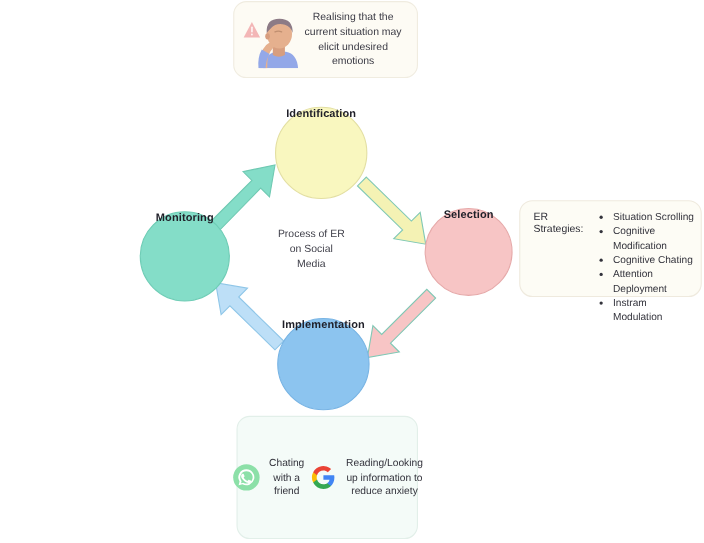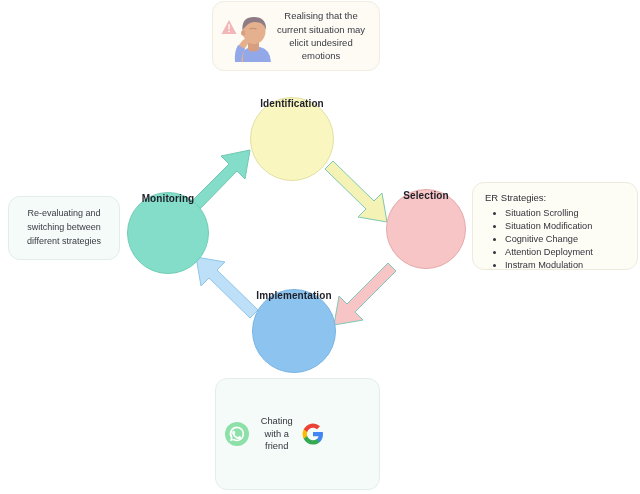--- a/index.html
+++ b/index.html
@@ -24,21 +24,21 @@
   #note-top .avatar{width:52px;height:52px;flex:0 0 52px;position:relative;}
   #note-top .note-text{flex:1;}
 
   
   #note-left{left:8px;top:196px;width:112px;height:64px;padding:4px 8px;
              justify-content:center;}
   #note-left .note-text{font-size:9px;line-height:1.55;}
 
   
   #note-right{left:472px;top:182px;width:166px;height:88px;padding:8px 6px 8px 10px;
-              align-items:flex-start;flex-direction:column;}
+              align-items:flex-start;flex-direction:row;}
   #note-right .hd{font-size:9.5px;color:#2f2f38;margin:1px 0 4px 2px;}
   #note-right ul{margin:0;padding-left:22px;}
   #note-right li{font-size:9.2px;line-height:1.42;color:#33333c;}
 
   
   #note-bottom{left:215px;top:378px;width:165px;height:112px;padding:7px 8px;
                flex-direction:row;justify-content:center;gap:4px;}
   .brow{display:flex;align-items:center;width:100%;gap:8px;}
   .brow .ico{width:26px;height:26px;flex:0 0 26px;}
   .brow .lbl{flex:1;font-size:9.3px;line-height:1.35;text-align:center;color:#33333c;}
@@ -95,20 +95,25 @@
   </div>
 
   <div class="node" id="node-implementation">
     <span>Implementation</span>
   </div>
 
   <div class="node" id="node-monitoring">
     <span>Monitoring</span>
   </div>
 
+  <div id="center-label">
+    <div>Process of ER</div>
+    <div>on Social</div>
+    <div>Media</div>
+  </div>
 
   <div class="note cream" id="note-top">
     <div class="avatar">
       <svg viewBox="0 0 52 52" width="52" height="52">
 
         <g>
           <polygon points="10,10 17.5,24 2.5,24" fill="#f3b6b6"></polygon>
           <rect x="9.3" y="14" width="1.5" height="5.5" rx="0.7" fill="#fdf4f4"></rect>
           <circle cx="10" cy="21.3" r="0.9" fill="#fdf4f4"></circle>
         </g>
@@ -125,30 +130,27 @@
 
         <path d="M17 52 q-1 -14 6 -21 q3.5 -3.5 6 -1.5 q2.5 2 -0.5 5 q-5 5 -4.5 17.5 z" fill="#e5b08e"></path>
         <path d="M16 52 q-1 -10 3 -17 l7 4 q-3.5 6 -3.5 13 z" fill="#93a8e8"></path>
 
         <path d="M31 19 q3 -1.5 6 0" stroke="#c08f70" stroke-width="1.2" fill="none" stroke-linecap="round"></path>
       </svg>
     </div>
     <div class="note-text">Realising that the current situation may elicit undesired emotions</div>
   </div>
 
-  <div class="note mint" id="note-left">
-    <div class="note-text">Re-evaluating and switching between different strategies</div>
-  </div>
 
   <div class="note ivory" id="note-right">
     <div class="hd">ER Strategies:</div>
     <ul>
       <li>Situation Scrolling</li>
-      <li>Situation Modification</li>
-      <li>Cognitive Change</li>
+      <li>Cognitive Modification</li>
+      <li>Cognitive Chating</li>
       <li>Attention Deployment</li>
       <li>Instram Modulation</li>
     </ul>
   </div>
 
   <div class="note mint" id="note-bottom">
 
     <div class="brow">
       <span class="ico">
         <svg viewBox="0 0 26 26" width="26" height="26">
@@ -163,17 +165,18 @@
 
     <div class="brow">
       <span class="ico">
         <svg viewBox="0 0 26 26" width="26" height="26">
           <path d="M23 13.2c0-0.8-0.1-1.5-0.2-2.2H13v4.2h5.6a4.8 4.8 0 01-2.1 3.1v2.6h3.4c2-1.8 3.1-4.5 3.1-7.7z" fill="#4285f4"></path>
           <path d="M13 23.5c2.8 0 5.2-0.9 6.9-2.6l-3.4-2.6c-0.9 0.6-2.1 1-3.5 1-2.7 0-5-1.8-5.8-4.3H3.7v2.7A10.4 10.4 0 0013 23.5z" fill="#34a853"></path>
           <path d="M7.2 15c-0.2-0.6-0.3-1.3-0.3-2s0.1-1.4 0.3-2V8.3H3.7a10.4 10.4 0 000 9.4z" fill="#fbbc05"></path>
           <path d="M13 6.7c1.5 0 2.9 0.5 4 1.6l3-3A10.4 10.4 0 003.7 8.3l3.5 2.7C8 8.5 10.3 6.7 13 6.7z" fill="#ea4335"></path>
         </svg>
       </span>
+      <span class="lbl">Reading/Looking up information to reduce anxiety</span>
     </div>
 
   </div>
 
 </div>
 
 </body></html>

